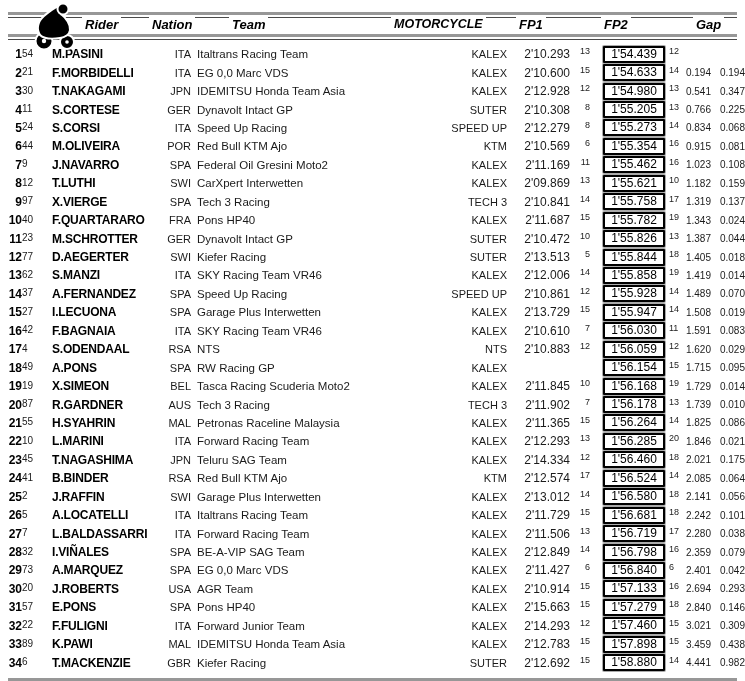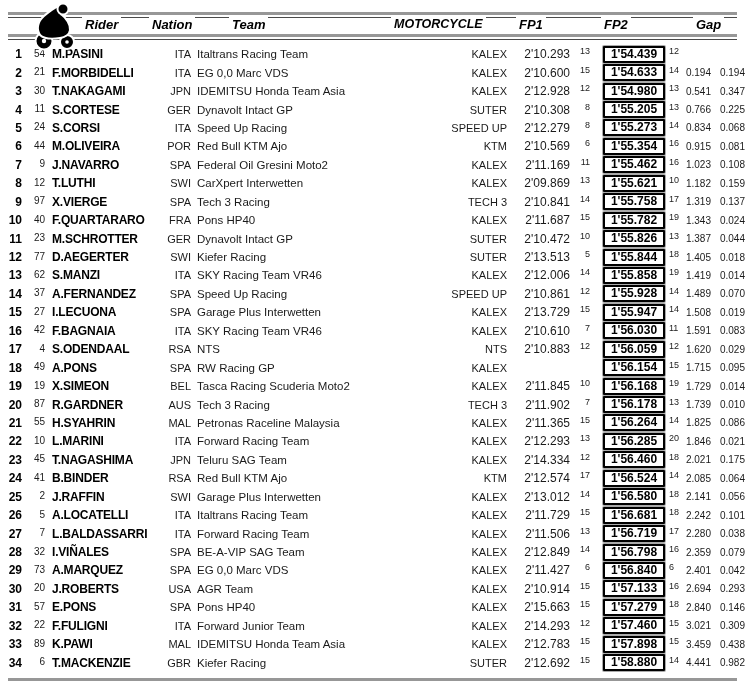--- a/index.html
+++ b/index.html
@@ -39,32 +39,32 @@
   
   .rows { position:absolute; top:45px; left:0; width:745px; }
   .row {
     display:grid;
     grid-template-columns:22px 24px 108px 37px 249px 67px 63px 20px 75px 20px 26px 34px;
     height:18.45px; align-items:center;
     font-size:11.5px; color:#1a1a1a; white-space:nowrap;
   }
   .c { overflow:visible; }
   .pos { text-align:right; font-weight:bold; font-size:12px; color:#000; }
-  .num { text-align:right; font-size:10px; padding-right:1px; position:relative; top:-1px; }
+  .num { text-align:left; font-size:10px; padding-right:1px; position:relative; top:-1px; }
   .name { padding-left:6px; font-weight:bold; font-size:12px; color:#000; letter-spacing:-0.2px; }
   .nation { text-align:right; font-size:11px; }
   .team { padding-left:6px; font-size:11.5px; }
   .bike { text-align:right; font-size:11px; }
   .fp1 { text-align:right; font-size:12px; }
   .laps { font-size:9px; position:relative; top:-3px; color:#222; }
   .fp1laps { text-align:right; }
   .fp2 { text-align:right; }
   .fp2box {
     display:inline-block; min-width:62px; text-align:center;
-    font-weight:bold; font-size:12px; color:#000;
+    font-weight:normal; font-size:12px; color:#000;
     border:2px solid #000; box-shadow:0 0 0 1px #aaa;
     background:#fff; padding:0 2px; line-height:13px; border-radius:1px;
   }
   .fp2laps { text-align:left; padding-left:4px; }
   .gap { text-align:right; font-size:10px; color:#1a1a1a; }
 </style>
 </head>
 <body>
 
 <div class="sheet">

